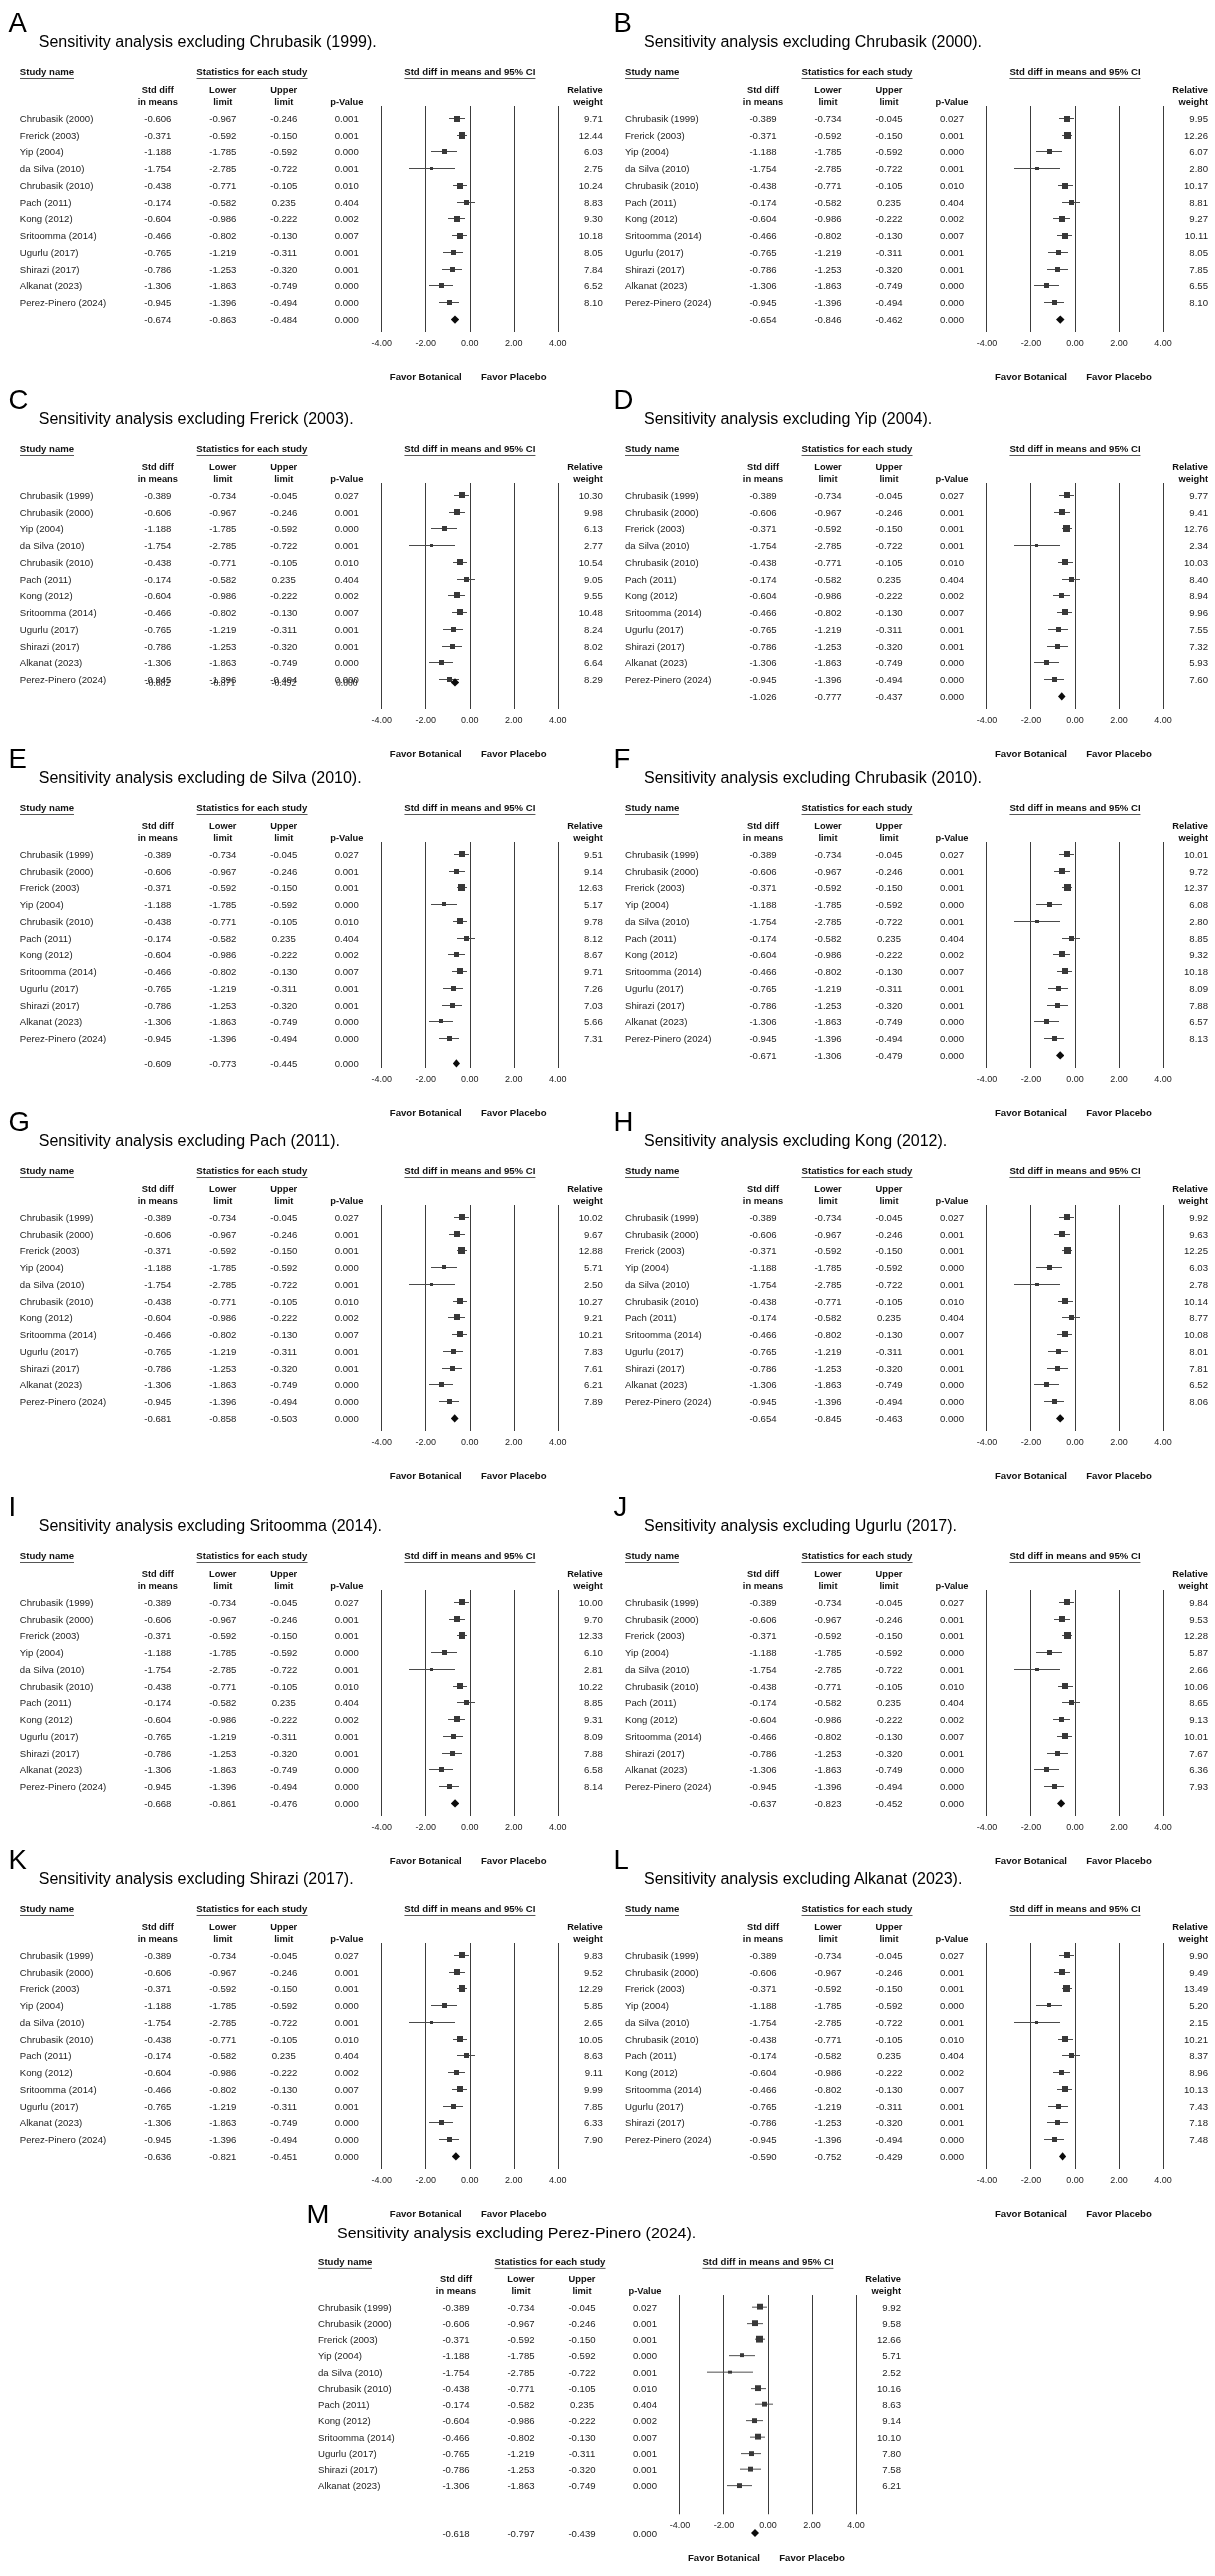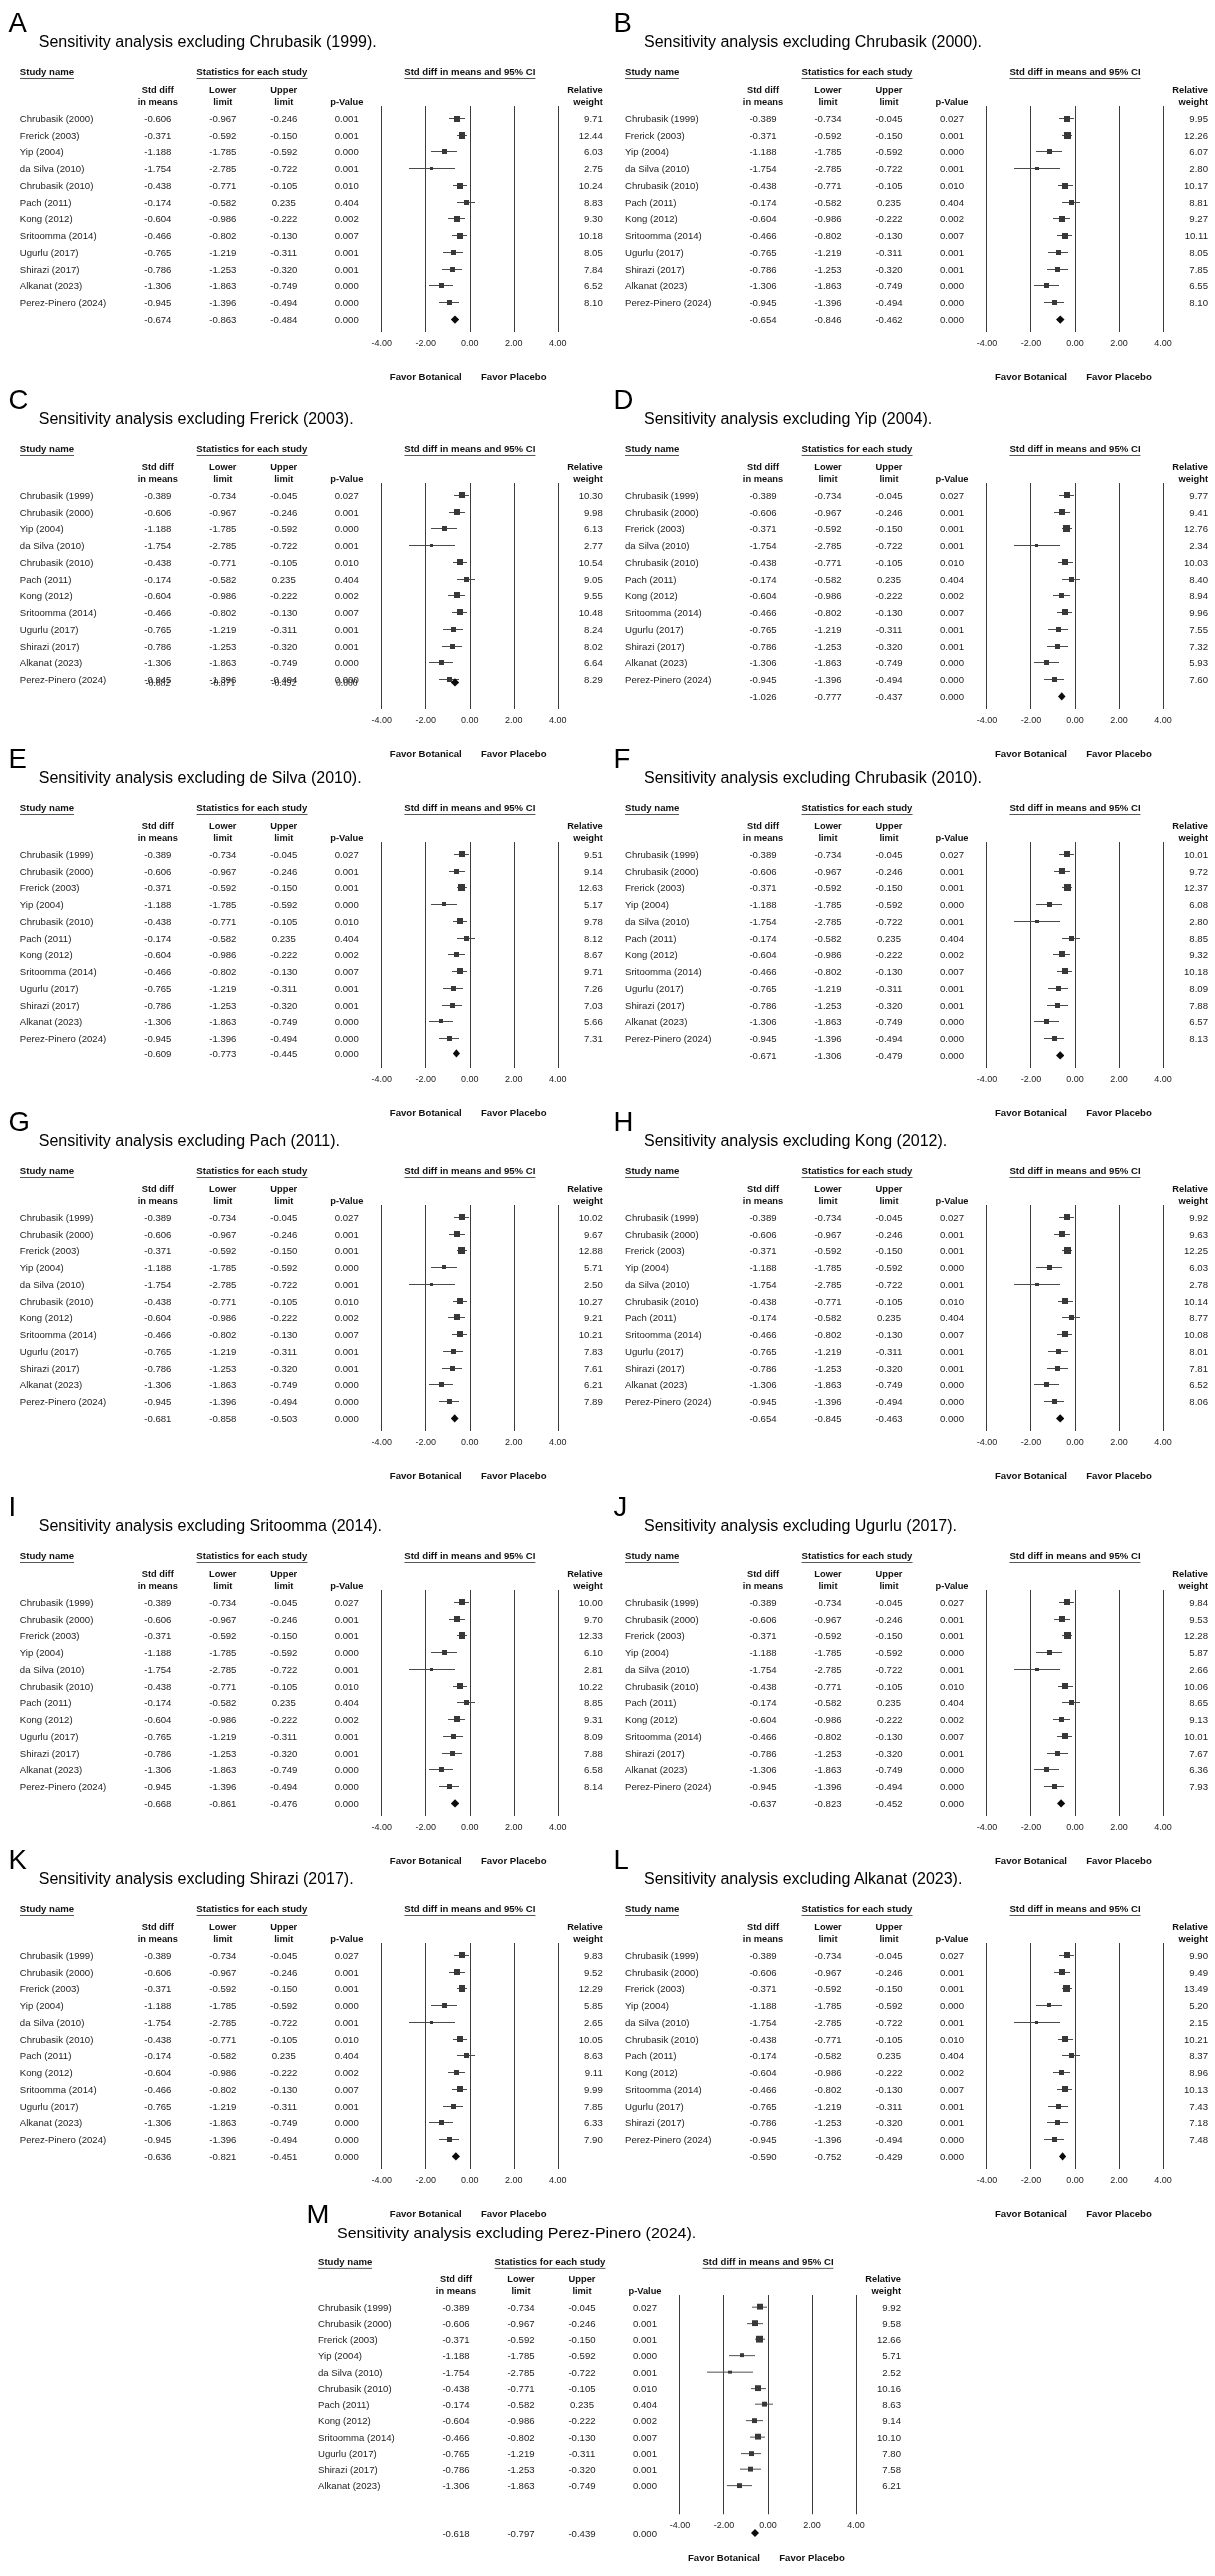--- a/index.html
+++ b/index.html
@@ -769,21 +769,21 @@
     <div class="row" style="top: 287px;">
       <div class="cell cn">Perez-Pinero (2024)</div>
       <div class="cell cs">-0.945</div>
       <div class="cell cl">-1.396</div>
       <div class="cell cu">-0.494</div>
       <div class="cell cp">0.000</div>
       <div class="cell cw">7.31</div>
       <div class="ciline" style="left: 434px; width: 20px; top: 7.8px;"></div>
       <div class="marker" style="width: 4.8px; height: 4.8px; left: 442px; top: 6px;"></div>
     </div>
-    <div class="row" style="top: 302px;">
+    <div class="row" style="top: 312px;">
       <div class="cell cs">-0.609</div>
       <div class="cell cl">-0.773</div>
       <div class="cell cu">-0.445</div>
       <div class="cell cp">0.000</div>
       <div class="diamond" style="width: 7.2px; height: 8.4px; left: 448px; top: 4.2px;"></div>
     </div>
     <div class="axislbl" style="left: 356px; top: 331px;">-4.00</div>
     <div class="axislbl" style="left: 400px; top: 331px;">-2.00</div>
     <div class="axislbl" style="left: 444px; top: 331px;">0.00</div>
     <div class="axislbl" style="left: 488px; top: 331px;">2.00</div>

